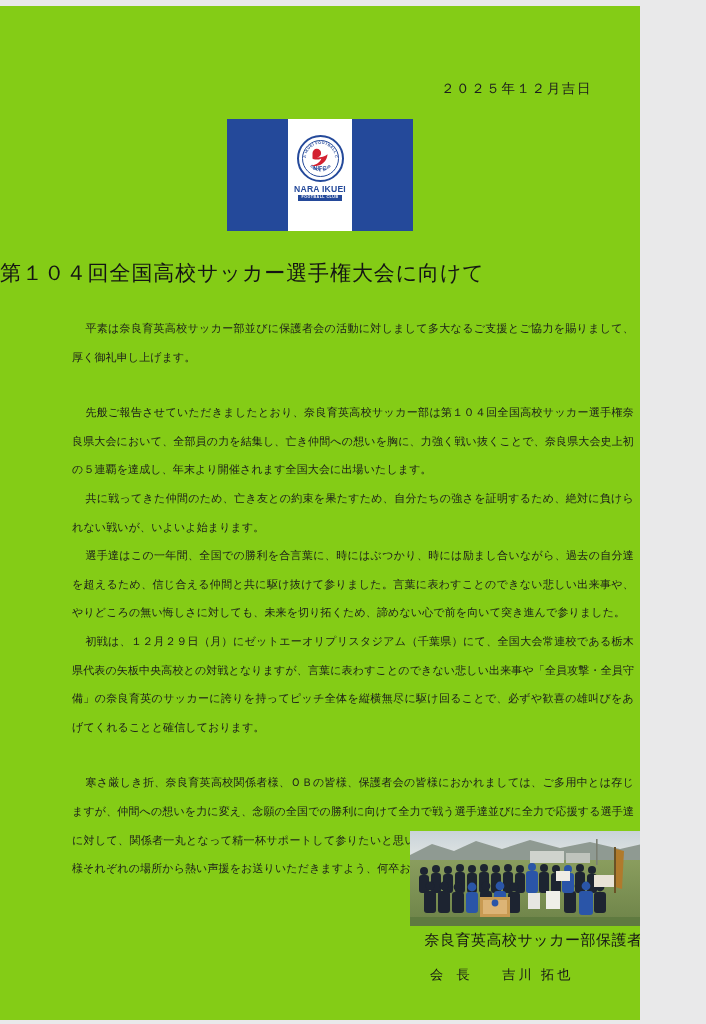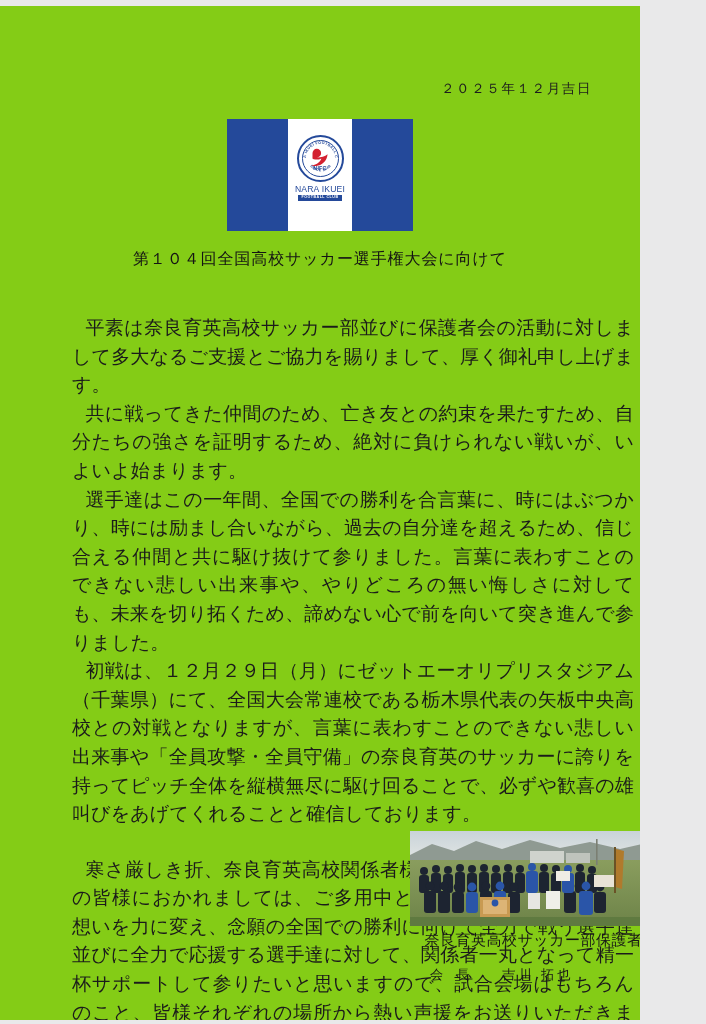--- a/index.html
+++ b/index.html
@@ -105,57 +105,56 @@
     font-family: "Liberation Sans", sans-serif;
     font-size: 5.4px;
     font-weight: bold;
     color: #24499a;
     letter-spacing: 0.2px;
   }
   .logo-name {
     margin-top: 3px;
     font-family: "Liberation Sans", sans-serif;
     font-size: 8.6px;
-    font-weight: normal;
+    font-weight: bold;
     color: #24499a;
     letter-spacing: 0.2px;
     line-height: 1;
   }
   .logo-sub {
     margin-top: 1.5px;
     background: #24499a;
     color: #ffffff;
     font-family: "Liberation Sans", sans-serif;
     font-size: 3.6px;
     font-weight: bold;
     letter-spacing: 0.5px;
     padding: 1px 4px 1.3px 4px;
     line-height: 1;
   }
 
   
   .doc-title {
     position: absolute;
-    top: 243px;
+    top: 253px;
     left: 0; right: 0;
-    text-align: center;
-    font-size: 16px;
+    font-size: 21px;
     color: #141414;
     letter-spacing: 0.9px;
   }
 
   
   .body-area {
     position: absolute;
     top: 308px;
     left: 72px;
     width: 562px;
   }
   .para {
-    font-size: 19px;
+    font-size: 11px;
     line-height: 28.6px;
     color: #1b1b1b;
     text-align: justify;
     text-justify: inter-character;
     text-indent: 13.4px;
     margin: 0;
     letter-spacing: 0.12px;
   }
   .para.gap-top { margin-top: 27px; }
 
@@ -236,20 +235,21 @@
         <div class="logo-name">NARA IKUEI</div>
         <div class="logo-sub">FOOTBALL CLUB</div>
       </div>
     </div>
   </div>
 
   <div class="doc-title">第１０４回全国高校サッカー選手権大会に向けて</div>
 
   <div class="body-area">
     <p class="para">平素は奈良育英高校サッカー部並びに保護者会の活動に対しまして多大なるご支援とご協力を賜りまして、厚く御礼申し上げます。</p>
+    <p class="para gap-top">先般ご報告させていただきましたとおり、奈良育英高校サッカー部は第１０４回全国高校サッカー選手権奈良県大会において、全部員の力を結集し、亡き仲間への想いを胸に、力強く戦い抜くことで、奈良県大会史上初の５連覇を達成し、年末より開催されます全国大会に出場いたします。</p>
     <p class="para">共に戦ってきた仲間のため、亡き友との約束を果たすため、自分たちの強さを証明するため、絶対に負けられない戦いが、いよいよ始まります。</p>
     <p class="para">選手達はこの一年間、全国での勝利を合言葉に、時にはぶつかり、時には励まし合いながら、過去の自分達を超えるため、信じ合える仲間と共に駆け抜けて参りました。言葉に表わすことのできない悲しい出来事や、やりどころの無い悔しさに対しても、未来を切り拓くため、諦めない心で前を向いて突き進んで参りました。</p>
     <p class="para">初戦は、１２月２９日（月）にゼットエーオリプリスタジアム（千葉県）にて、全国大会常連校である栃木県代表の矢板中央高校との対戦となりますが、言葉に表わすことのできない悲しい出来事や「全員攻撃・全員守備」の奈良育英のサッカーに誇りを持ってピッチ全体を縦横無尽に駆け回ることで、必ずや歓喜の雄叫びをあげてくれることと確信しております。</p>
     <p class="para gap-top">寒さ厳しき折、奈良育英高校関係者様、ＯＢの皆様、保護者会の皆様におかれましては、ご多用中とは存じますが、仲間への想いを力に変え、念願の全国での勝利に向けて全力で戦う選手達並びに全力で応援する選手達に対して、関係者一丸となって精一杯サポートして参りたいと思いますので、試合会場はもちろんのこと、皆様それぞれの場所から熱い声援をお送りいただきますよう、何卒お願い申し上げます。</p>
   </div>
 
   <div class="photo">
     <svg width="232" height="95" viewBox="0 0 232 95">
       <defs>
         <linearGradient id="skyG" x1="0" y1="0" x2="0" y2="1">

